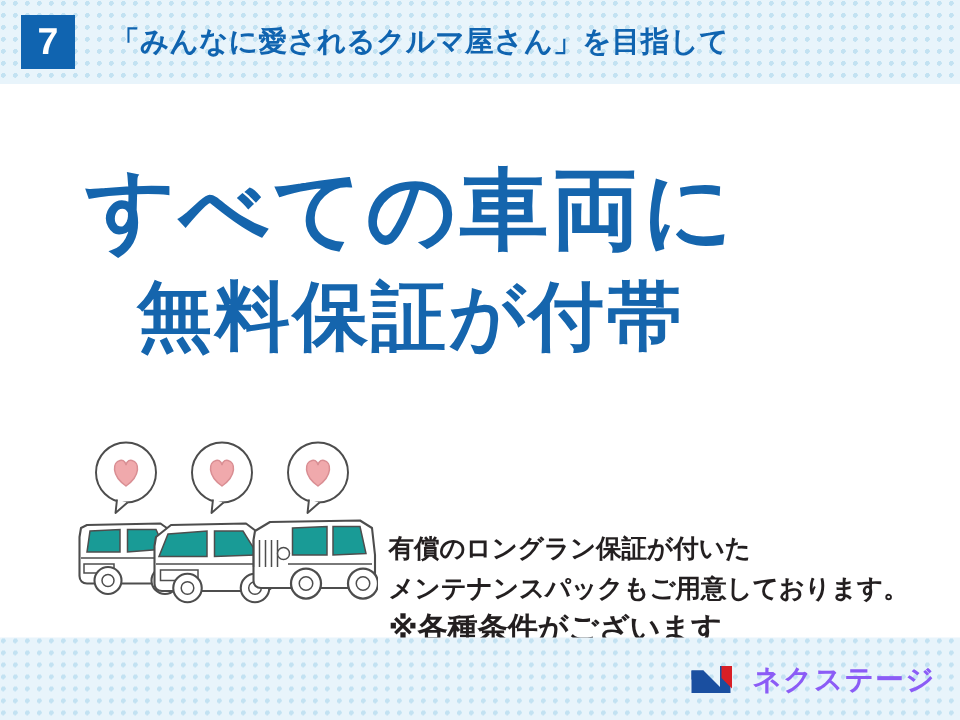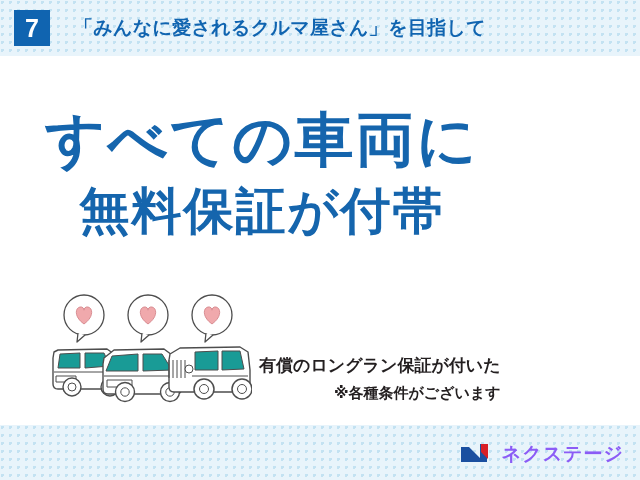--- a/index.html
+++ b/index.html
@@ -78,21 +78,21 @@
     top: 56px;
     left: 0;
     width: 640px;
     height: 369px;
     background: #ffffff;
   }
 
   
   .headline {
     position: absolute;
-    left: 4px;
+    left: 16px;
     width: 516px;
     text-align: center;
     color: #1565ad;
     font-weight: bold;
     letter-spacing: 2px;
     line-height: 1;
     white-space: nowrap;
   }
   .headline-1 {
     top: 55px;
@@ -132,22 +132,21 @@
     color: #231f20;
   }
   .copy-line {
     font-size: 17px;
     font-weight: bold;
     line-height: 27px;
     white-space: nowrap;
     color: #231f20;
   }
   .copy-line.small {
-    font-size: 15px;
-    text-align: right;
+    font-size: 20px;
   }
 
   
   .logo-wrap {
     position: absolute;
     right: 16px;
     top: 439px;
     height: 28px;
     display: flex;
     align-items: center;
@@ -249,20 +248,21 @@
               <circle cx="152" cy="97" r="4.5" fill="#ffffff" stroke="#4d4d4d" stroke-width="1"></circle>
               <circle cx="190" cy="97" r="10" fill="#ffffff" stroke="#4d4d4d" stroke-width="1.5"></circle>
               <circle cx="190" cy="97" r="4.5" fill="#ffffff" stroke="#4d4d4d" stroke-width="1"></circle>
             </g>
           </g>
         </svg>
       </div>
 
       <div class="copy-block">
         <div class="copy-line">有償のロングラン保証が付いた</div>
+        <div class="copy-line">メンテナンスパックもご用意しております。</div>
         <div class="copy-line small">※各種条件がございます</div>
       </div>
 
     </div>
   </div>
 
   <div class="dot-band footer-band"></div>
 
   <div class="logo-wrap">
     <svg class="logo-mark" viewBox="0 0 34 24" xmlns="http://www.w3.org/2000/svg">

